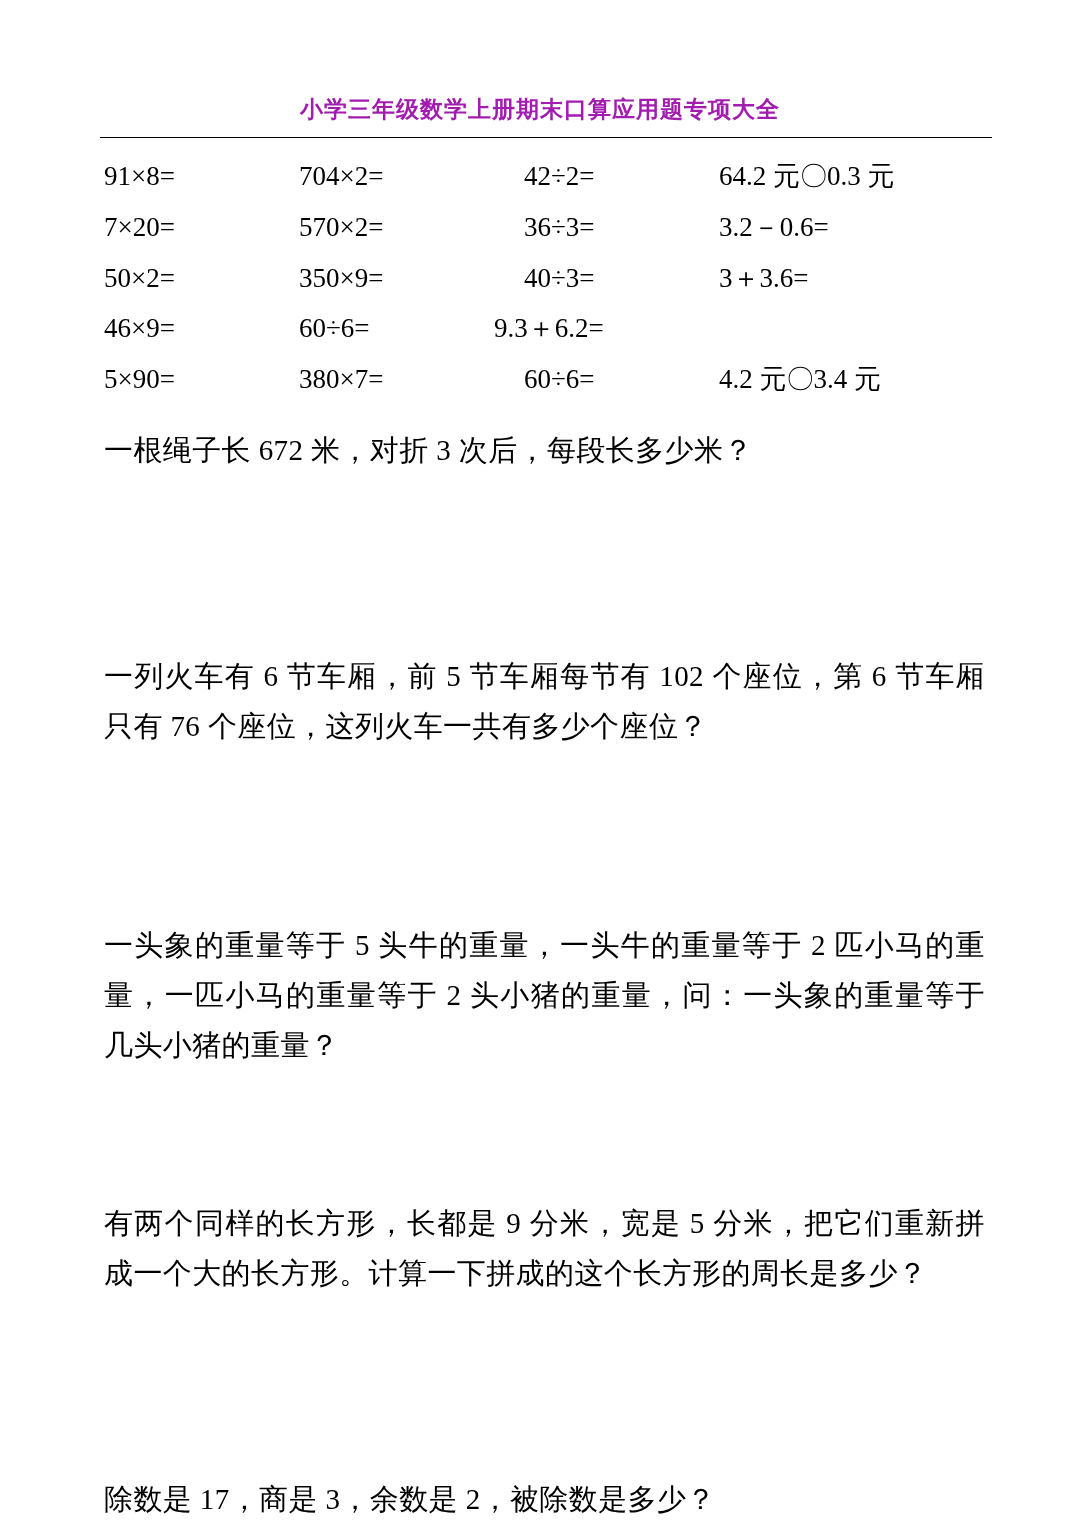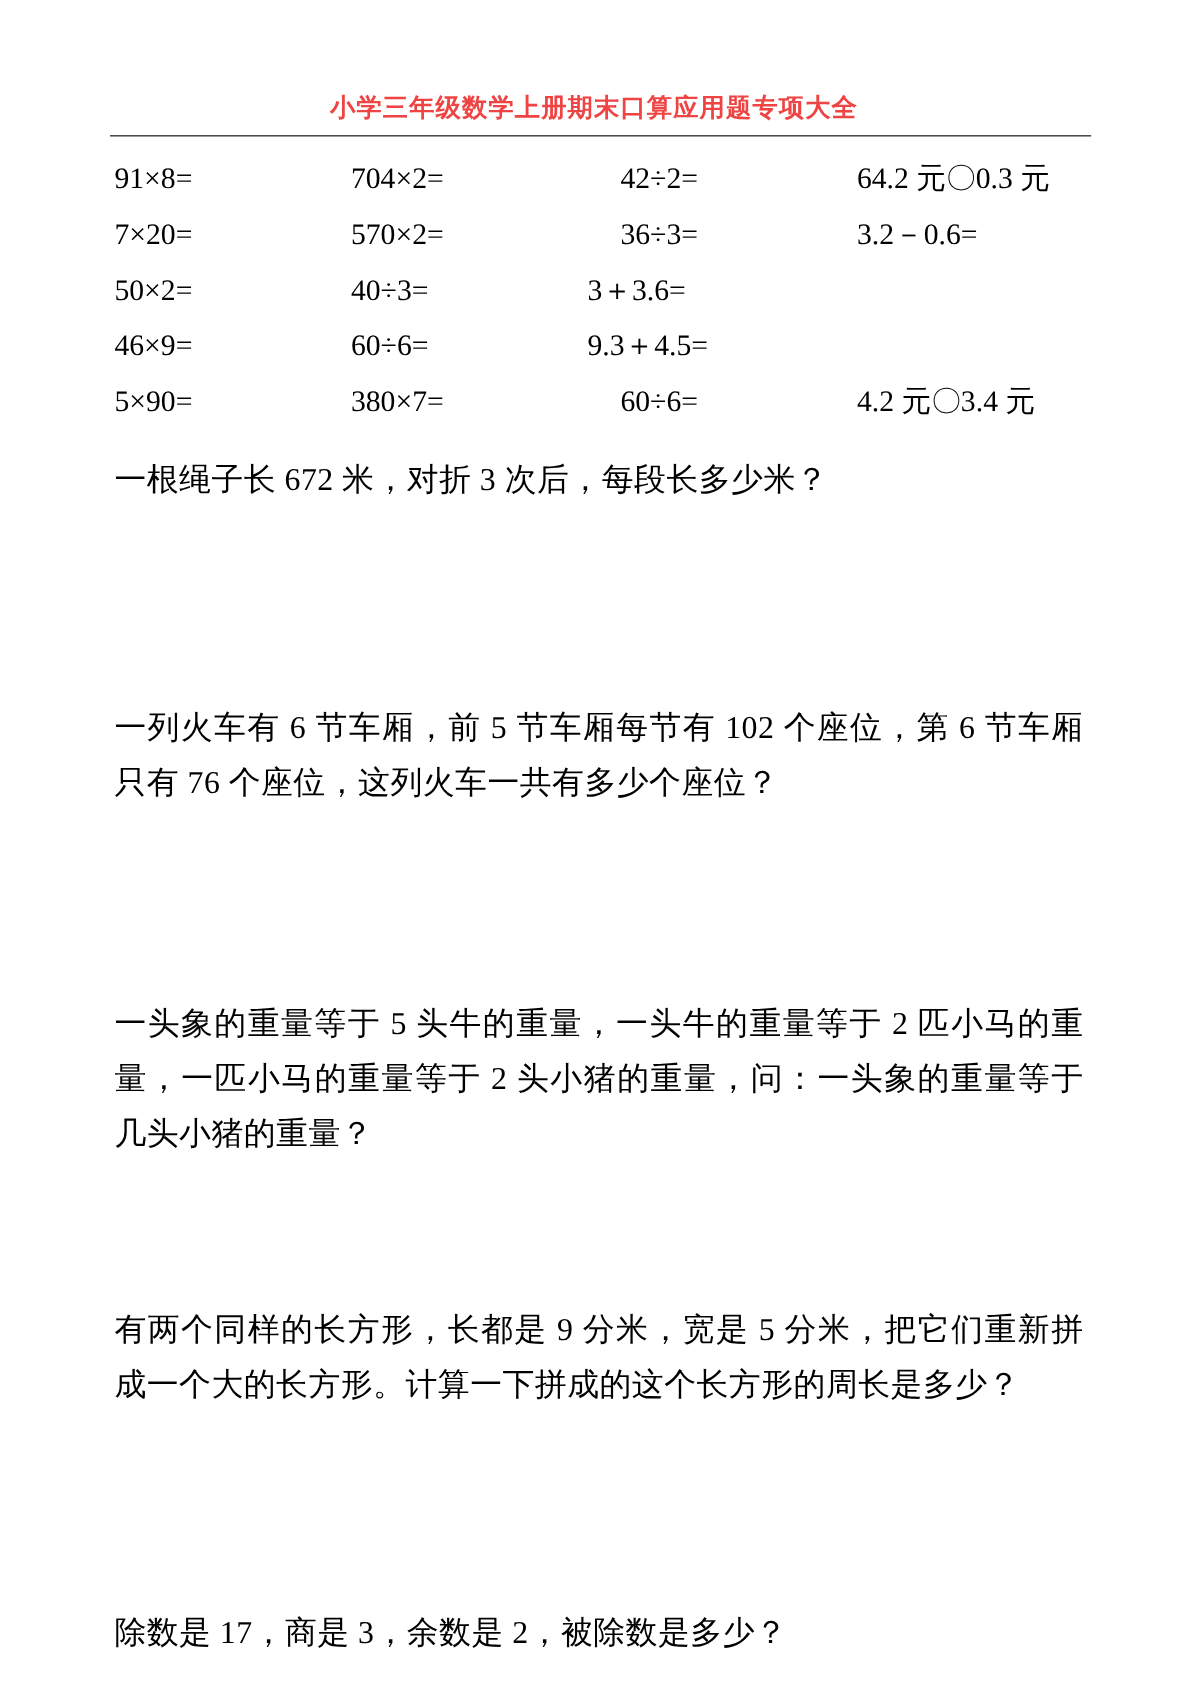--- a/index.html
+++ b/index.html
@@ -17,44 +17,43 @@
   }
   .page {
     width: 1080px;
     height: 1528px;
     box-sizing: border-box;
     padding: 0;
     position: relative;
   }
   .doc-title {
     text-align: center;
-    color: #ef4444;
+    color: #a21caf;
     font-size: 23px;
     font-weight: bold;
     letter-spacing: 1px;
-    margin: 0;
+    margin: 12px;
     padding-top: 82px;
     font-family: "Liberation Serif", "DejaVu Serif", serif;
   }
   .title-rule {
     border: none;
     border-top: 1.5px solid #000;
     margin: 10px 88px 0 100px;
   }
   .calc-grid {
     margin: 22px 0 0 0;
     padding: 0 0 0 104px;
     width: 100%;
     box-sizing: border-box;
   }
   .calc-row {
     display: flex;
     align-items: center;
     margin-bottom: 17px;
-    gap: 20px;
   }
   .calc-cell {
     font-size: 27px;
     line-height: 1.25;
     white-space: nowrap;
   }
   .calc-cell.c0 { width: 195px; }
   .calc-cell.c1 { width: 225px; }
   .calc-cell.c2 { width: 195px; }
   .calc-cell.c3 { width: 250px; }
@@ -92,28 +91,29 @@
 
     <div class="calc-row">
       <div class="calc-cell c0">7×20=</div>
       <div class="calc-cell c1">570×2=</div>
       <div class="calc-cell c2">36÷3=</div>
       <div class="calc-cell c3">3.2－0.6=</div>
     </div>
 
     <div class="calc-row">
       <div class="calc-cell c0">50×2=</div>
+      <div class="calc-cell c1">350×9=</div>
       <div class="calc-cell c2">40÷3=</div>
       <div class="calc-cell c3">3＋3.6=</div>
     </div>
 
     <div class="calc-row">
       <div class="calc-cell c0">46×9=</div>
       <div class="calc-cell c2">60÷6=</div>
-      <div class="calc-cell c3">9.3＋4.5=</div>
+      <div class="calc-cell c3">9.3＋6.2=</div>
     </div>
 
     <div class="calc-row">
       <div class="calc-cell c0">5×90=</div>
       <div class="calc-cell c1">380×7=</div>
       <div class="calc-cell c2">60÷6=</div>
       <div class="calc-cell c3">4.2 元〇3.4 元</div>
     </div>
 
   </div>

